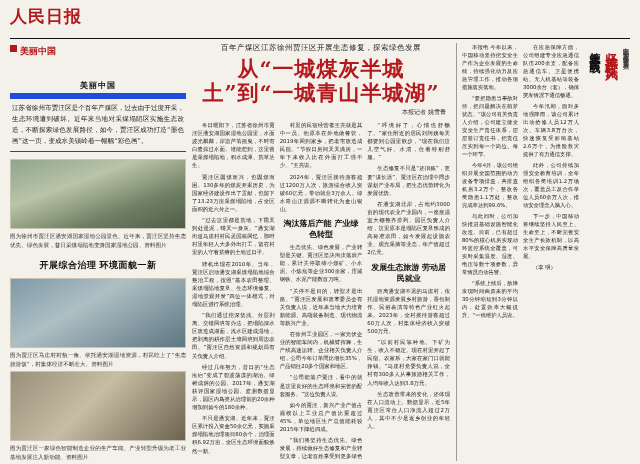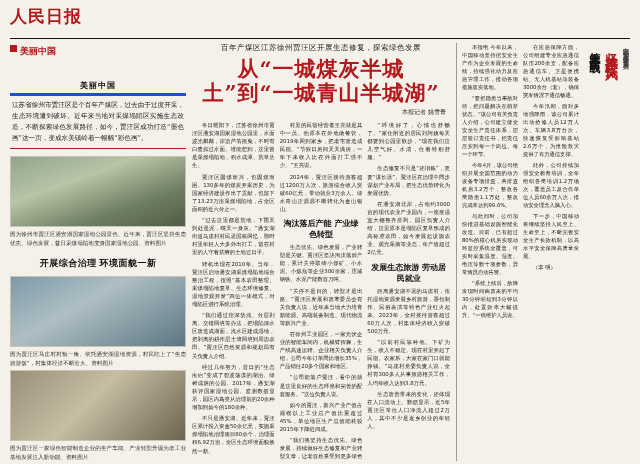--- a/index.html
+++ b/index.html
@@ -47,35 +47,35 @@
 
   .brand-badge{display:flex;align-items:flex-start;gap:3px;margin:2px 0 19px 0;}
   .brand-badge .sq{width:7px;height:7px;background:#b3181c;}
   .brand-badge .txt{color:#b3181c;font-family:"DejaVu Serif",serif;font-weight:bold;font-size:9px;}
 
   .lead-label{
     font-family:"DejaVu Serif",serif;font-weight:bold;font-size:8px;color:#111;
     text-align:center;margin:3px 0 2px 0;letter-spacing:1px;
   }
   .lead-box{
-    border-top:3px solid #1d4ed8;border-bottom:1px solid #b3181c;
+    border-top:6px solid #1d4ed8;border-bottom:1px solid #b3181c;
     padding:4px 2px;margin-bottom:4px;
   }
   .lead-text{font-size:6.6px;line-height:11px;color:#1a1a1a;text-align:justify;}
 
   .photo{
     background:linear-gradient(160deg,#8fa58c 0%,#b9c4a8 35%,#6f7f63 70%,#4f5c46 100%);
     border:1px solid #c9c3b4;flex:1;min-height:40px;margin:3px 0;
   }
   .photo.p2{background:linear-gradient(150deg,#7e9aa8 0%,#aebfc4 40%,#5d7682 100%);}
   .photo.p3{background:linear-gradient(135deg,#9a8f7a 0%,#c7bda4 45%,#6d6450 100%);}
   .caption{font-size:5.6px;line-height:8.5px;color:#333;text-align:justify;}
 
   .sub-head{
-    text-align:center;font-family:Liberation Serif, serif;font-weight:bold;
+    text-align:center;font-family:Liberation Sans, sans-serif;font-weight:bold;
     font-size:9px;color:#111;margin:10px 0 3px 0;line-height:13px;letter-spacing:.5px;
   }
 
   
   .cols{display:flex;gap:5px;flex:1;overflow:hidden;}
   .col{flex:1;font-size:5.4px;line-height:8.1px;color:#1a1a1a;text-align:justify;overflow:hidden;}
   .col p{margin:0 0 3px 0;text-indent:10px;}
   .col .mini-head{
     text-indent:0;text-align:center;font-family:"DejaVu Serif",serif;font-weight:bold;
     font-size:8px;line-height:11px;color:#111;margin:5px 0 3px 0;

